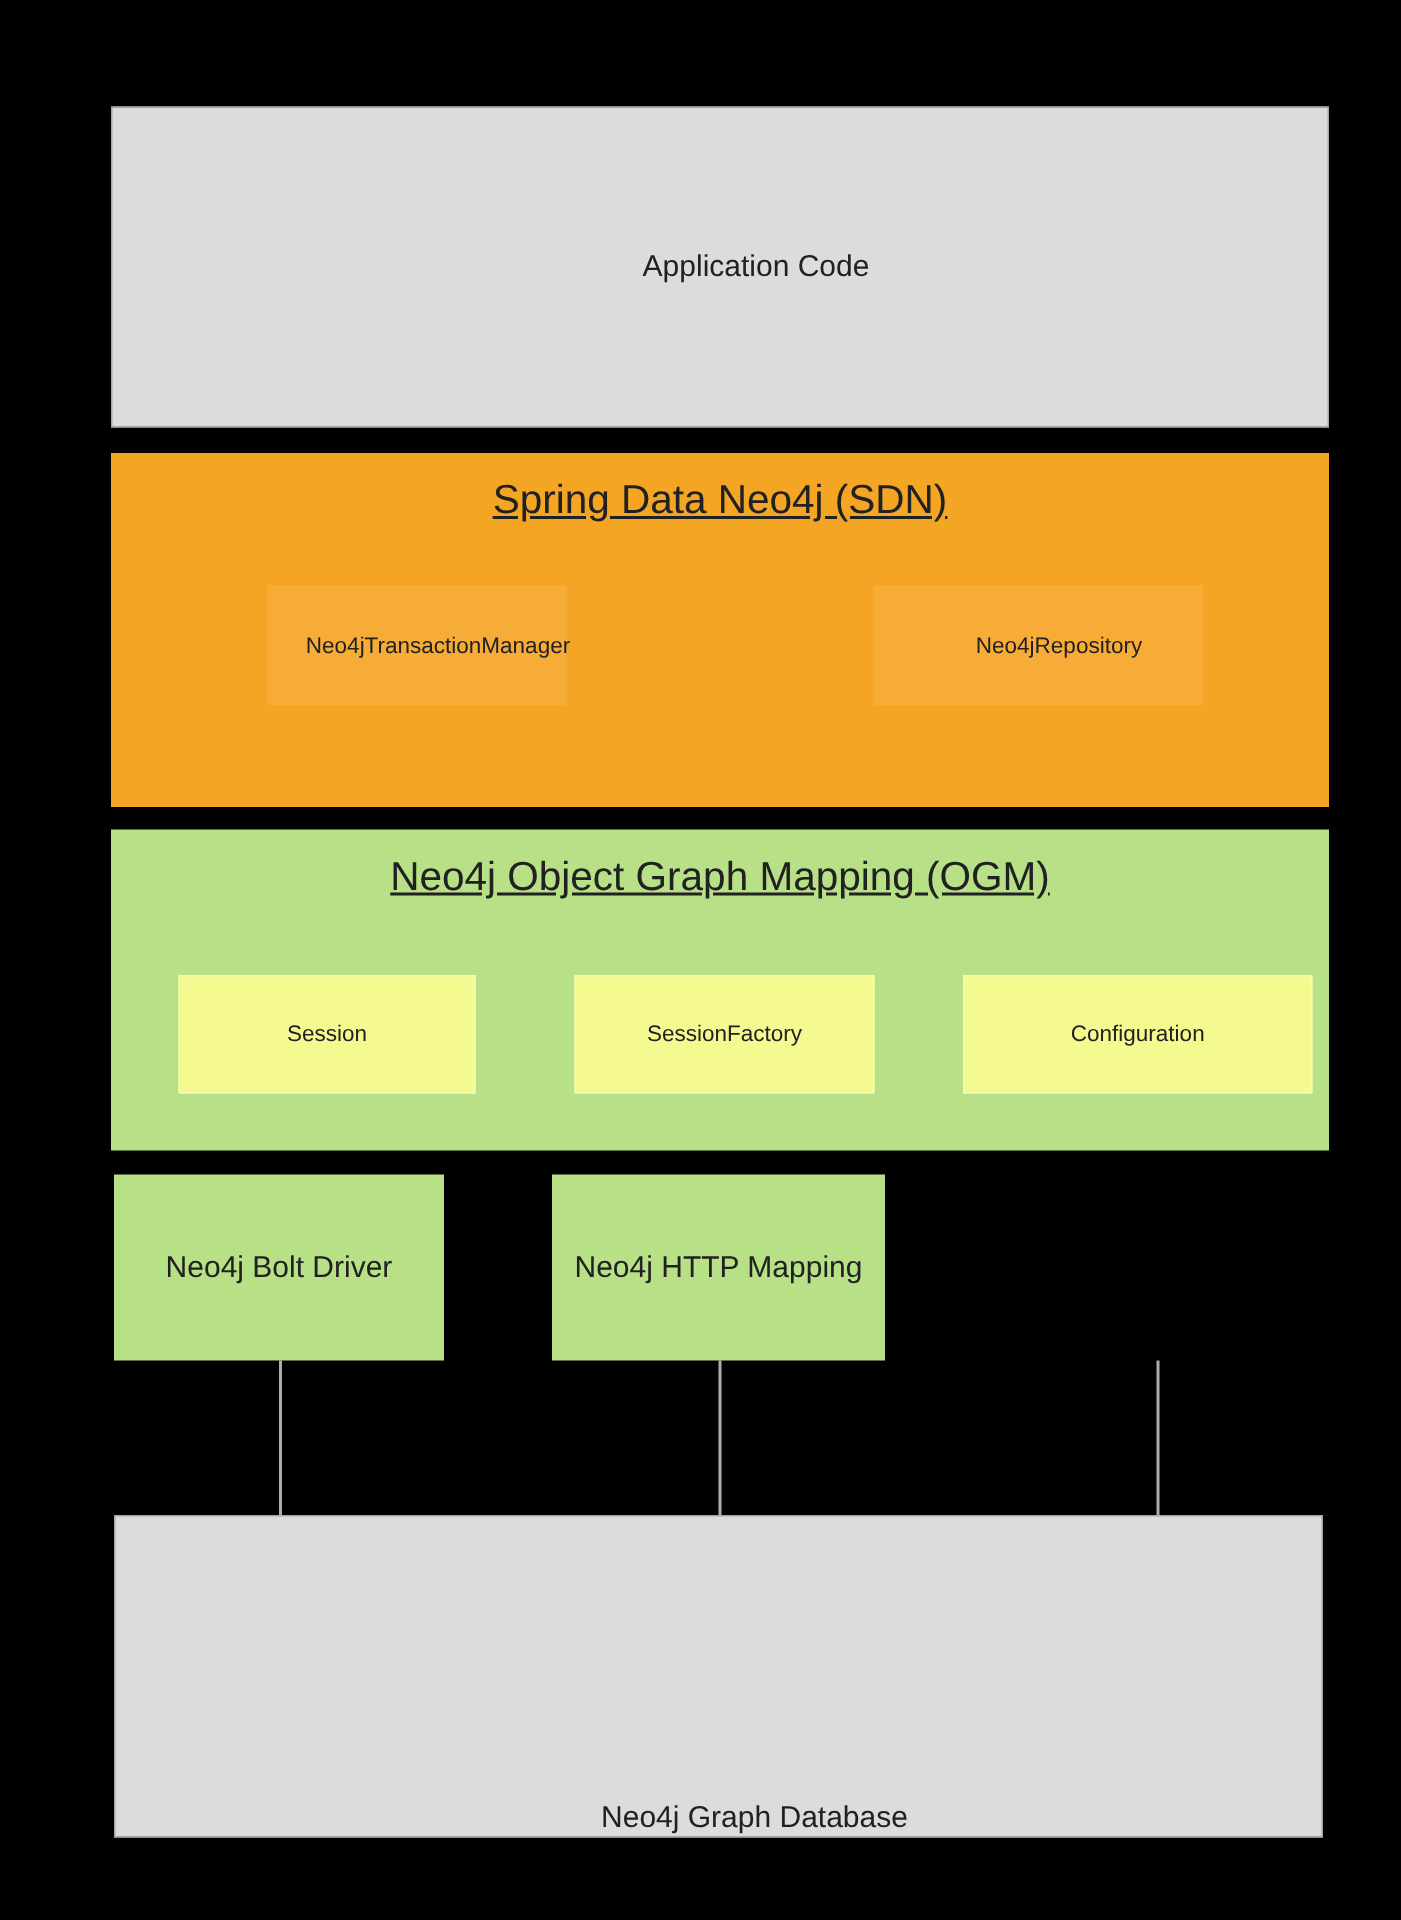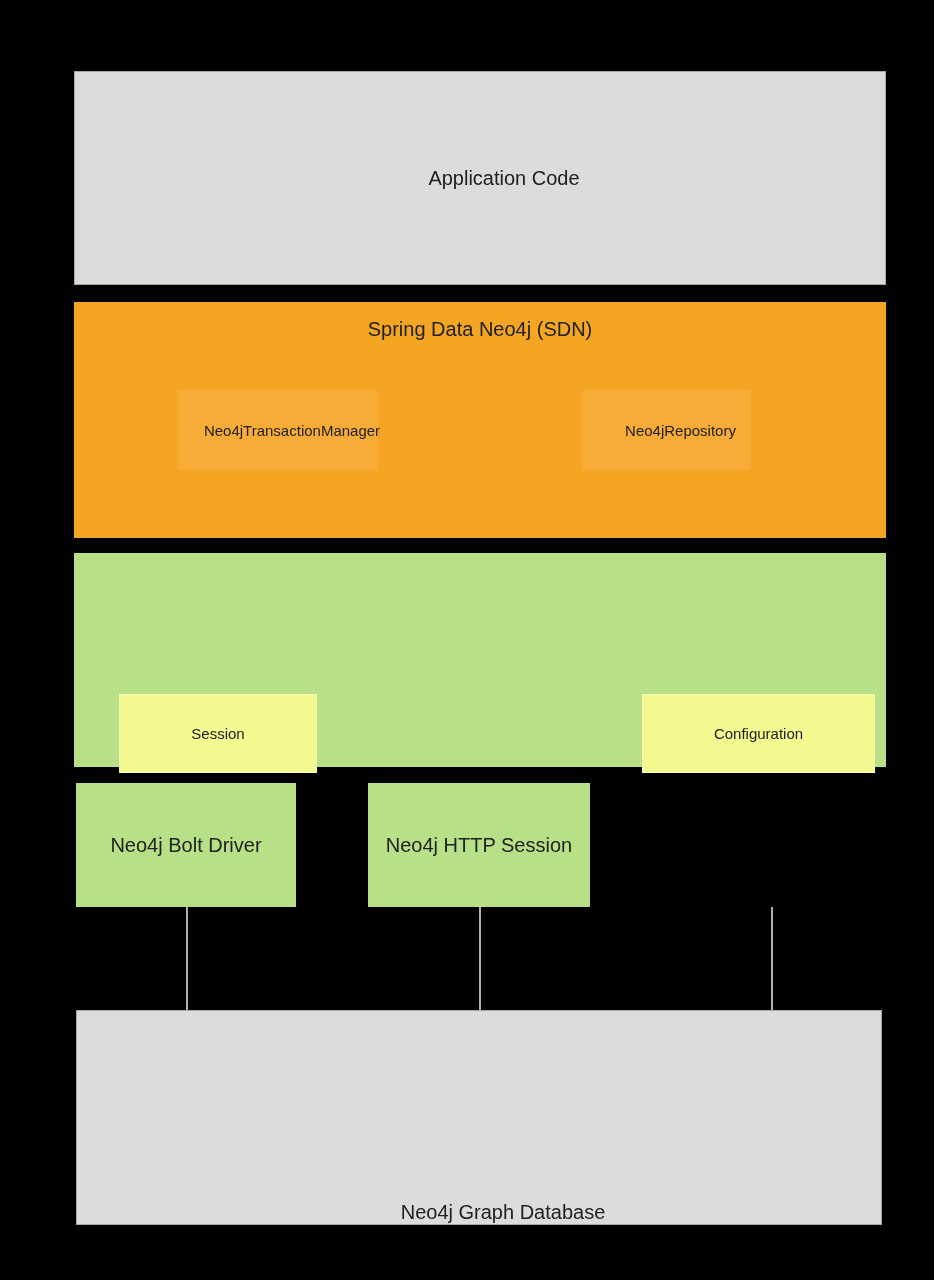--- a/index.html
+++ b/index.html
@@ -40,38 +40,39 @@
     font-size: 15px;
     font-weight: 400;
     color: var(--text, #212121);
   }
   .layer-title {
     position: absolute;
     top: 16px;
     left: 0;
     width: 100%;
     text-align: center;
-    font-size: 20px;
+    font-size: 27px;
     font-weight: 400;
     color: var(--text, #212121);
+    text-decoration: underline;
   }
 
   
   .app { left: 74px; top: 71px; width: 812px; height: 214px; }
 
   
   .sdn { left: 74px; top: 302px; width: 812px; height: 236px; background: var(--orange, #f5a524); }
   .inner { position: absolute; box-sizing: border-box; }
   .orange-inner { background: var(--orange-inner, #f6ac37); padding-left: 28px; }
   .tm   { left: 104px; top: 88px; width: 200px; height: 80px; }
-  .repo { left: 508px; top: 88px; width: 169px; height: 80px; }
+  .repo { left: 508px; top: 88px; width: 220px; height: 80px; }
 
   
   .ogm { left: 74px; top: 553px; width: 812px; height: 214px; background: var(--green, #b7e087); }
-  .yellow { background: var(--yellow, #f4fa90); border: 1px solid #f9fcb2; margin-top: 44px; }
+  .yellow { background: var(--yellow, #f4fa90); border: 1px solid #f9fcb2; }
   .session        { left: 45px;  top: 97px; width: 198px; height: 79px; }
   .sessionfactory { left: 309px; top: 97px; width: 200px; height: 79px; }
   .configuration  { left: 568px; top: 97px; width: 233px; height: 79px; }
 
   
   .driver { top: 783px; height: 124px; background: var(--green, #b7e087); }
   .bolt     { left: 76px;  width: 220px; }
   .http     { left: 368px; width: 222px; }
   .embedded { left: 660px; width: 223px; }
 
@@ -103,33 +104,37 @@
     <div class="layer-title">Spring Data Neo4j (SDN)</div>
     <div class="inner orange-inner tm flex-center">
       <span class="small-label">Neo4jTransactionManager</span>
     </div>
     <div class="inner orange-inner repo flex-center">
       <span class="small-label">Neo4jRepository</span>
     </div>
   </div>
 
   <div class="box ogm">
+    <div class="layer-title">Neo4j Object Graph Mapping (OGM)</div>
     <div class="inner yellow session flex-center">
       <span class="small-label">Session</span>
+    </div>
+    <div class="inner yellow sessionfactory flex-center">
+      <span class="small-label">SessionFactory</span>
     </div>
     <div class="inner yellow configuration flex-center">
       <span class="small-label">Configuration</span>
     </div>
   </div>
 
   <div class="box driver bolt flex-center">
     <span class="big-label">Neo4j Bolt Driver</span>
   </div>
   <div class="box driver http flex-center">
-    <span class="big-label">Neo4j HTTP Session</span>
+    <span class="big-label">Neo4j HTTP Mapping</span>
   </div>
 
   <div class="connector c1"></div>
   <div class="connector c2"></div>
   <div class="connector c3"></div>
 
   <div class="box gray db flex-center">
     <span class="big-label">Neo4j Graph Database</span>
   </div>
 

